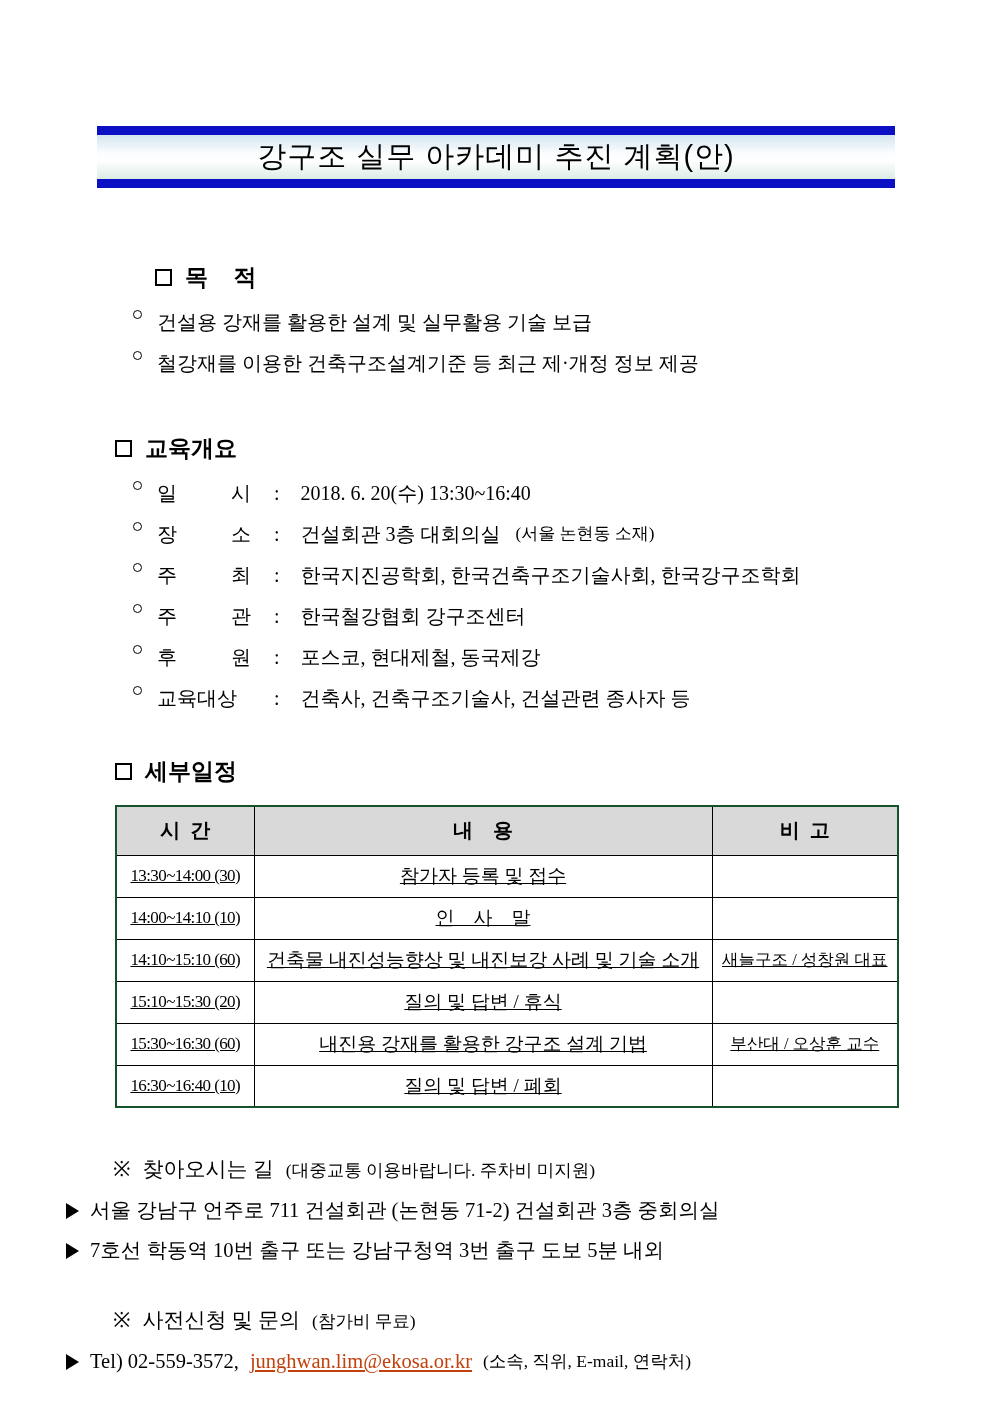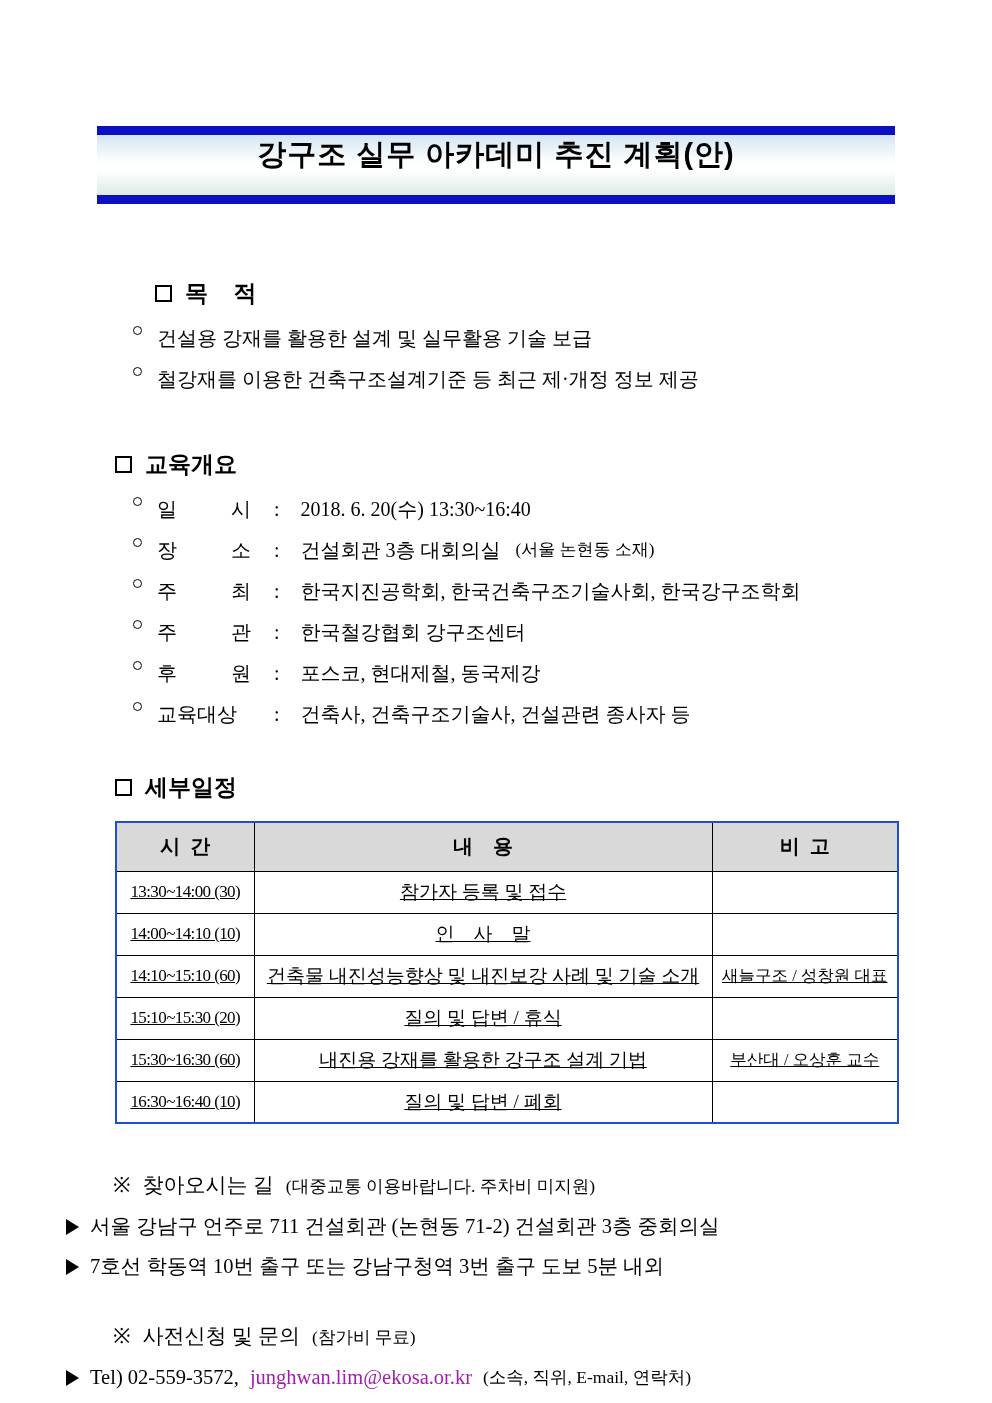--- a/index.html
+++ b/index.html
@@ -9,25 +9,25 @@
     background: #ffffff;
     color: #000;
     font-family: "Liberation Serif", "DejaVu Serif", serif;
     overflow: hidden;
   }
 
   
   .banner { margin: 126px 97px 0 97px; }
   .banner-bar { height: 9px; background: #0b10c4; }
   .banner-body {
-    height: 60px;
-    display: flex; justify-content: center;
+    height: 44px;
+    display: flex; align-items: center; justify-content: center;
     background: linear-gradient(180deg, #d3e5f0 0%, #fbfdfe 42%, #ffffff 58%, #dbece5 100%);
     font-family: "Liberation Sans", "DejaVu Sans", sans-serif;
-    font-weight: bold; font-size: 29px; letter-spacing: 1px;
+    font-weight: normal; font-size: 29px; letter-spacing: 1px;
   }
 
   
   .sec-heading {
     display: flex; align-items: center; gap: 13px;
     margin-left: 115px;
     font-family: "Liberation Sans", "DejaVu Sans", sans-serif;
     font-weight: bold; font-size: 23px;
     white-space: pre;
   }
@@ -48,21 +48,21 @@
     text-align: justify; text-align-last: justify;
     white-space: pre;
   }
   .ov-sep { margin: 0 6px 0 8px; }
   .small-paren { font-size: 17px; }
 
   
   table.sched {
     border-collapse: collapse; table-layout: fixed;
     margin: 18px 0 0 115px; width: 782px;
-    border: 2px solid #1d4ed8;
+    border: 2px solid #14532d;
     font-size: 19px;
   }
   table.sched th, table.sched td { border: 1px solid #000; padding: 0 4px; }
   table.sched th {
     background: #d9d9d9; height: 49px;
     font-weight: bold; font-size: 20px; white-space: pre;
     text-align: center;
   }
   table.sched td { height: 42px; text-align: center; vertical-align: middle; text-decoration: underline; }
   .col-time { width: 138px; }
@@ -84,21 +84,21 @@
     display: flex; align-items: center; gap: 11px;
     margin-left: 66px; margin-top: 15px;
     font-size: 20.5px; line-height: 25px; white-space: nowrap;
   }
   .tri {
     width: 0; height: 0; flex: none;
     border-left: 13px solid #000;
     border-top: 8px solid transparent;
     border-bottom: 8px solid transparent;
   }
-  .email-link { color: #a21caf; cursor: pointer; }
+  .email-link { color: #c2410c; text-decoration: underline; cursor: pointer; }
   .contact-paren { font-size: 17.5px; }
 </style>
 </head>
 <body>
 
 <div>
 
   <div class="banner">
     <div class="banner-bar"></div>
     <div class="banner-body">

